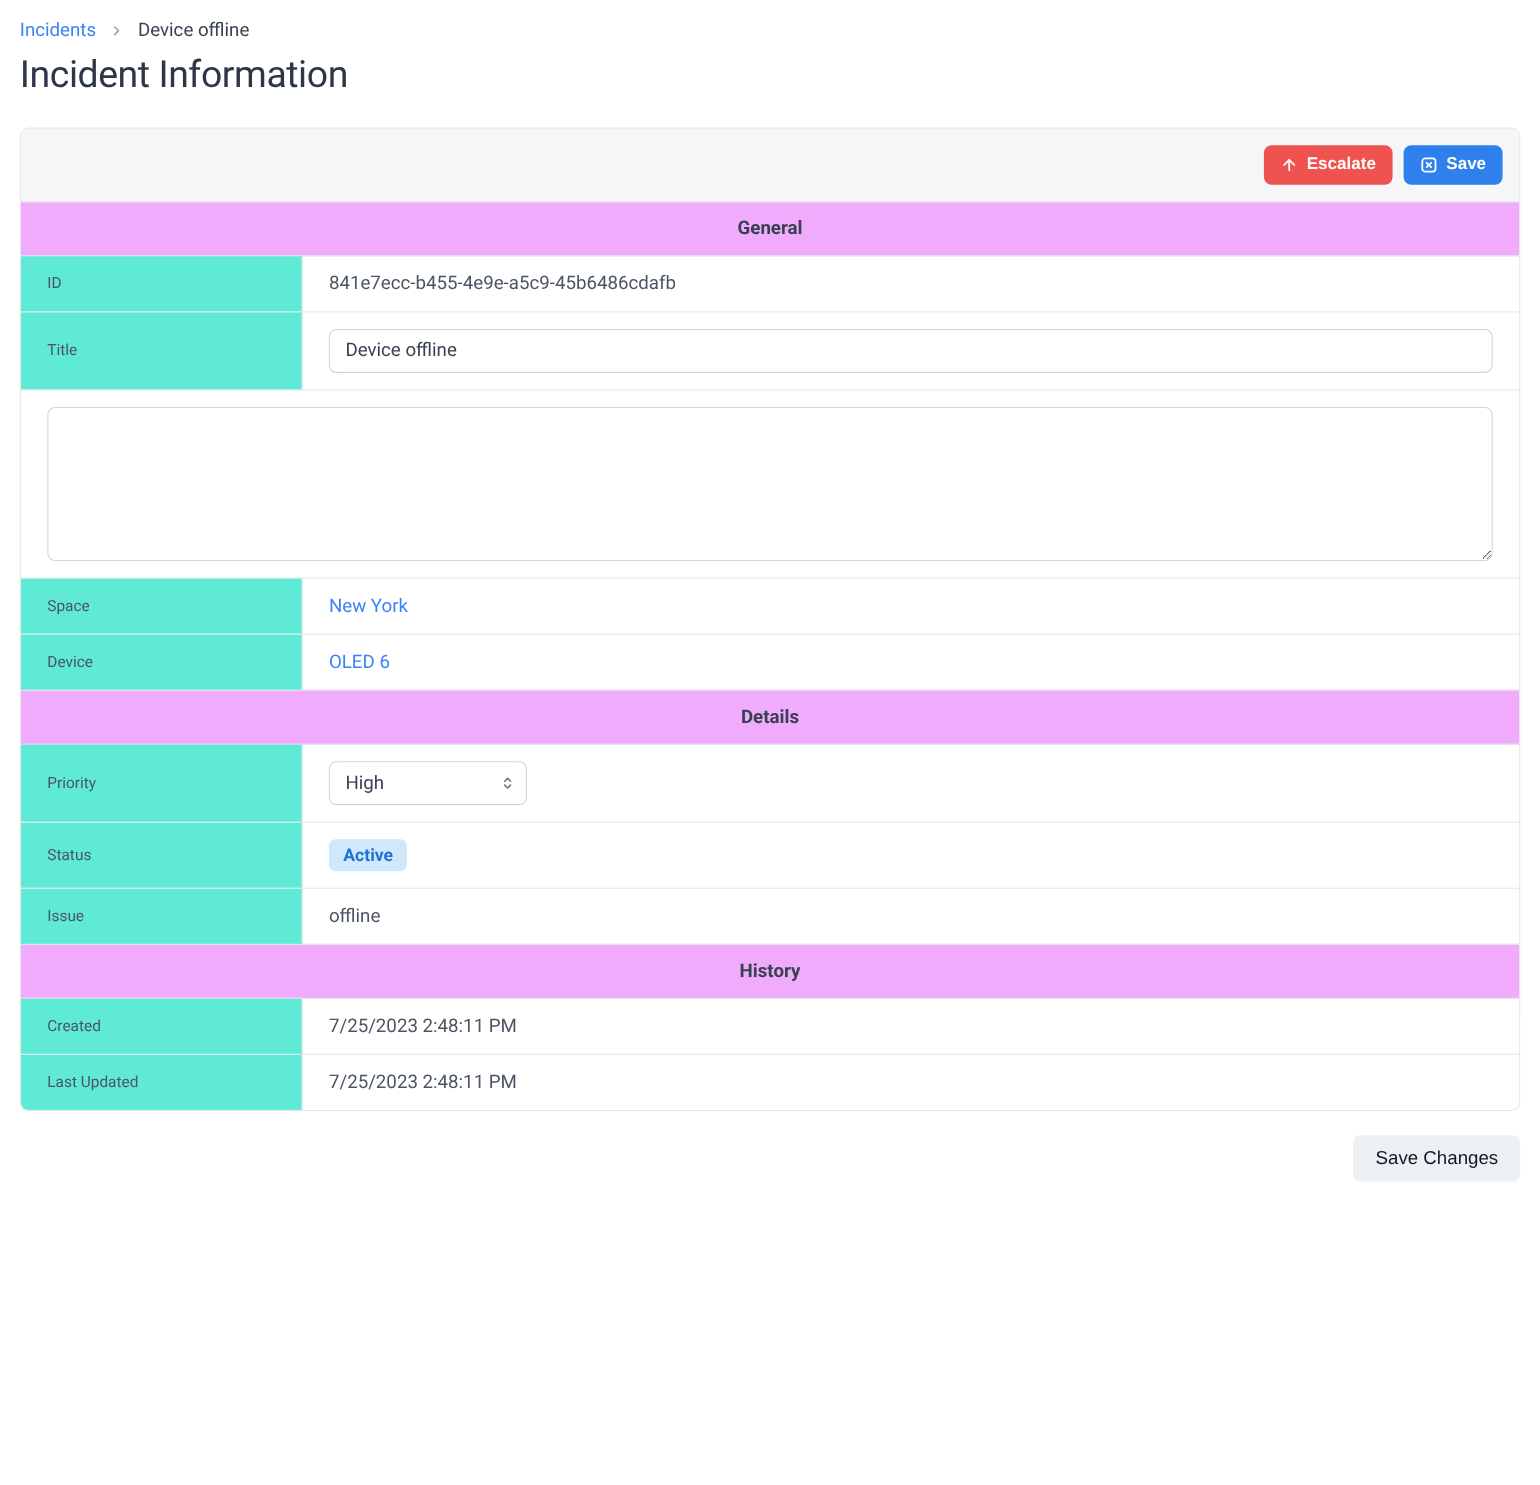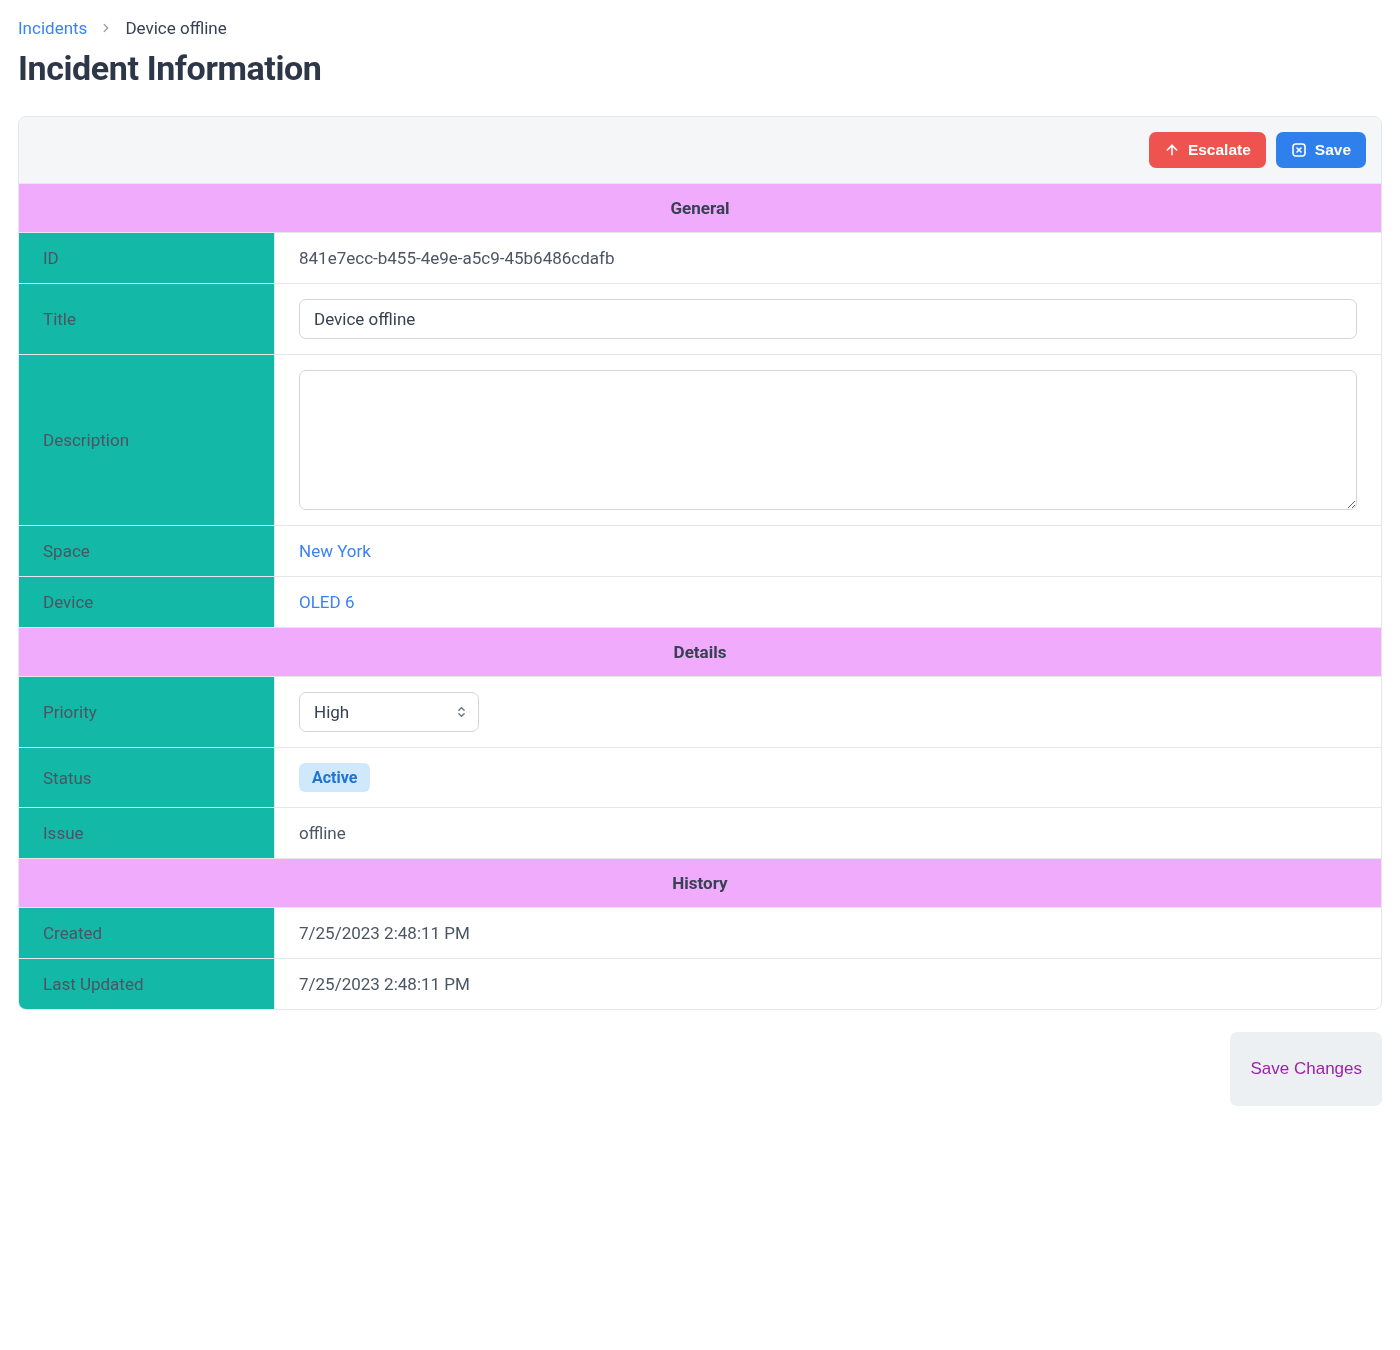--- a/index.html
+++ b/index.html
@@ -1,41 +1,41 @@
 <!DOCTYPE html>
 <html><head>
   <meta charset="utf-8">
   <style>
     * { box-sizing: border-box; margin: 0; padding: 0; }
     body { font-family: -apple-system, BlinkMacSystemFont, "Segoe UI", Roboto, "Helvetica Neue", Arial, sans-serif; background: #fff; padding: 18px; color: #2d3748; font-size: 17px; }
     .breadcrumb { display: flex; align-items: center; gap: 12px; font-size: 17px; margin-bottom: 10px; }
     .breadcrumb a { color: #3b82f6; text-decoration: none; cursor: pointer; }
     .breadcrumb .chevron { color: #9ca3af; display: inline-flex; }
     .breadcrumb .current { color: #374151; }
-    h1.page-title { font-size: 34px; font-weight: 700; color: #2d3748; margin-bottom: 28px; margin-top: 8px; letter-spacing: -0.4px; }
+    h1.page-title { font-size: 34px; font-weight: 400; color: #2d3748; margin-bottom: 28px; margin-top: 8px; letter-spacing: -0.4px; }
     .card { border: 1px solid #e5e7eb; border-radius: 8px; overflow: hidden; }
     .toolbar { display: flex; justify-content: flex-end; align-items: flex-end; gap: 10px; padding: 15px 15px; background: #f4f6f8; border-bottom: 1px solid #e5e7eb; }
     .btn { display: inline-flex; align-items: center; gap: 8px; border: none; border-radius: 7px; padding: 9px 15px; font-size: 15.5px; font-weight: 600; cursor: pointer; color: #fff; }
     .btn-danger { background: #ef5350; }
     .btn-primary { background: #2f80ed; }
     .btn .icon { display: inline-flex; }
     .section-header { background: #f0abfc; text-align: center; font-weight: 700; color: #374151; padding: 14px 0; font-size: 17px; border-bottom: 1px solid #e5e7eb; }
     .row { display: flex; border-bottom: 1px solid #e5e7eb; }
     .row:last-child { border-bottom: none; }
-    .row .label { width: 256px; flex-shrink: 0; background: #14b8a6; color: #4b5563; padding: 15px 24px; font-size: 17px; display: flex; align-items: center; border-right: 1px solid #e5e7eb; }
+    .row .label { width: 256px; flex-shrink: 0; background: #5eead4; color: #4b5563; padding: 15px 24px; font-size: 14px; display: flex; align-items: center; border-right: 1px solid #e5e7eb; }
     .row .value { flex: 1; padding: 15px 24px; color: #4b5563; font-size: 17px; display: flex; align-items: center; }
     .row .value input[type="text"], .row .value textarea, .row .value select { width: 100%; border: 1px solid #d1d5db; border-radius: 7px; padding: 9px 14px; font-size: 17px; font-family: inherit; color: #374151; background: #fff; }
     .row .value textarea { height: 140px; resize: vertical; }
     .row .value select { width: 180px; appearance: none; background-image: none; padding-right: 34px; }
     .select-wrap { position: relative; display: inline-block; }
     .select-wrap .caret { position: absolute; right: 12px; top: 50%; transform: translateY(-50%); pointer-events: none; color: #6b7280; display: flex; flex-direction: column; gap: 0; line-height: 0; }
     .link { color: #3b82f6; text-decoration: none; cursor: pointer; }
     .badge { display: inline-block; background: #cfe8fb; color: #1e73d4; font-weight: 700; border-radius: 6px; padding: 5px 13px; font-size: 16px; }
     .footer { display: flex; justify-content: flex-end; margin-top: 22px; }
-    .save-btn { background: #edf0f3; color: #a21caf; border: none; border-radius: 7px; padding: 27px 20px; font-size: 17px; cursor: not-allowed; }
+    .save-btn { background: #edf0f3; color: #0f172a; border: none; border-radius: 7px; padding: 11px 20px; font-size: 17px; cursor: not-allowed; }
     .input-row .label { align-items: center; }
     .textarea-row .label { align-items: center; }
     .inner-rows .row:first-child { border-top: none; }
   </style>
 </head>
 <body>
 
 <div class="breadcrumb">
   <a>Incidents</a>
   <span class="chevron">
@@ -81,21 +81,20 @@
     </div>
 
     <div class="row input-row">
       <div class="label">Title</div>
       <div class="value">
         <input type="text" value="Device offline" style="">
       </div>
     </div>
 
     <div class="row textarea-row">
-      <div class="label">Description</div>
       <div class="value">
         <textarea style=""></textarea>
       </div>
     </div>
 
     <div class="row">
       <div class="label">Space</div>
       <div class="value">
         <a class="link">New York</a>
       </div>

